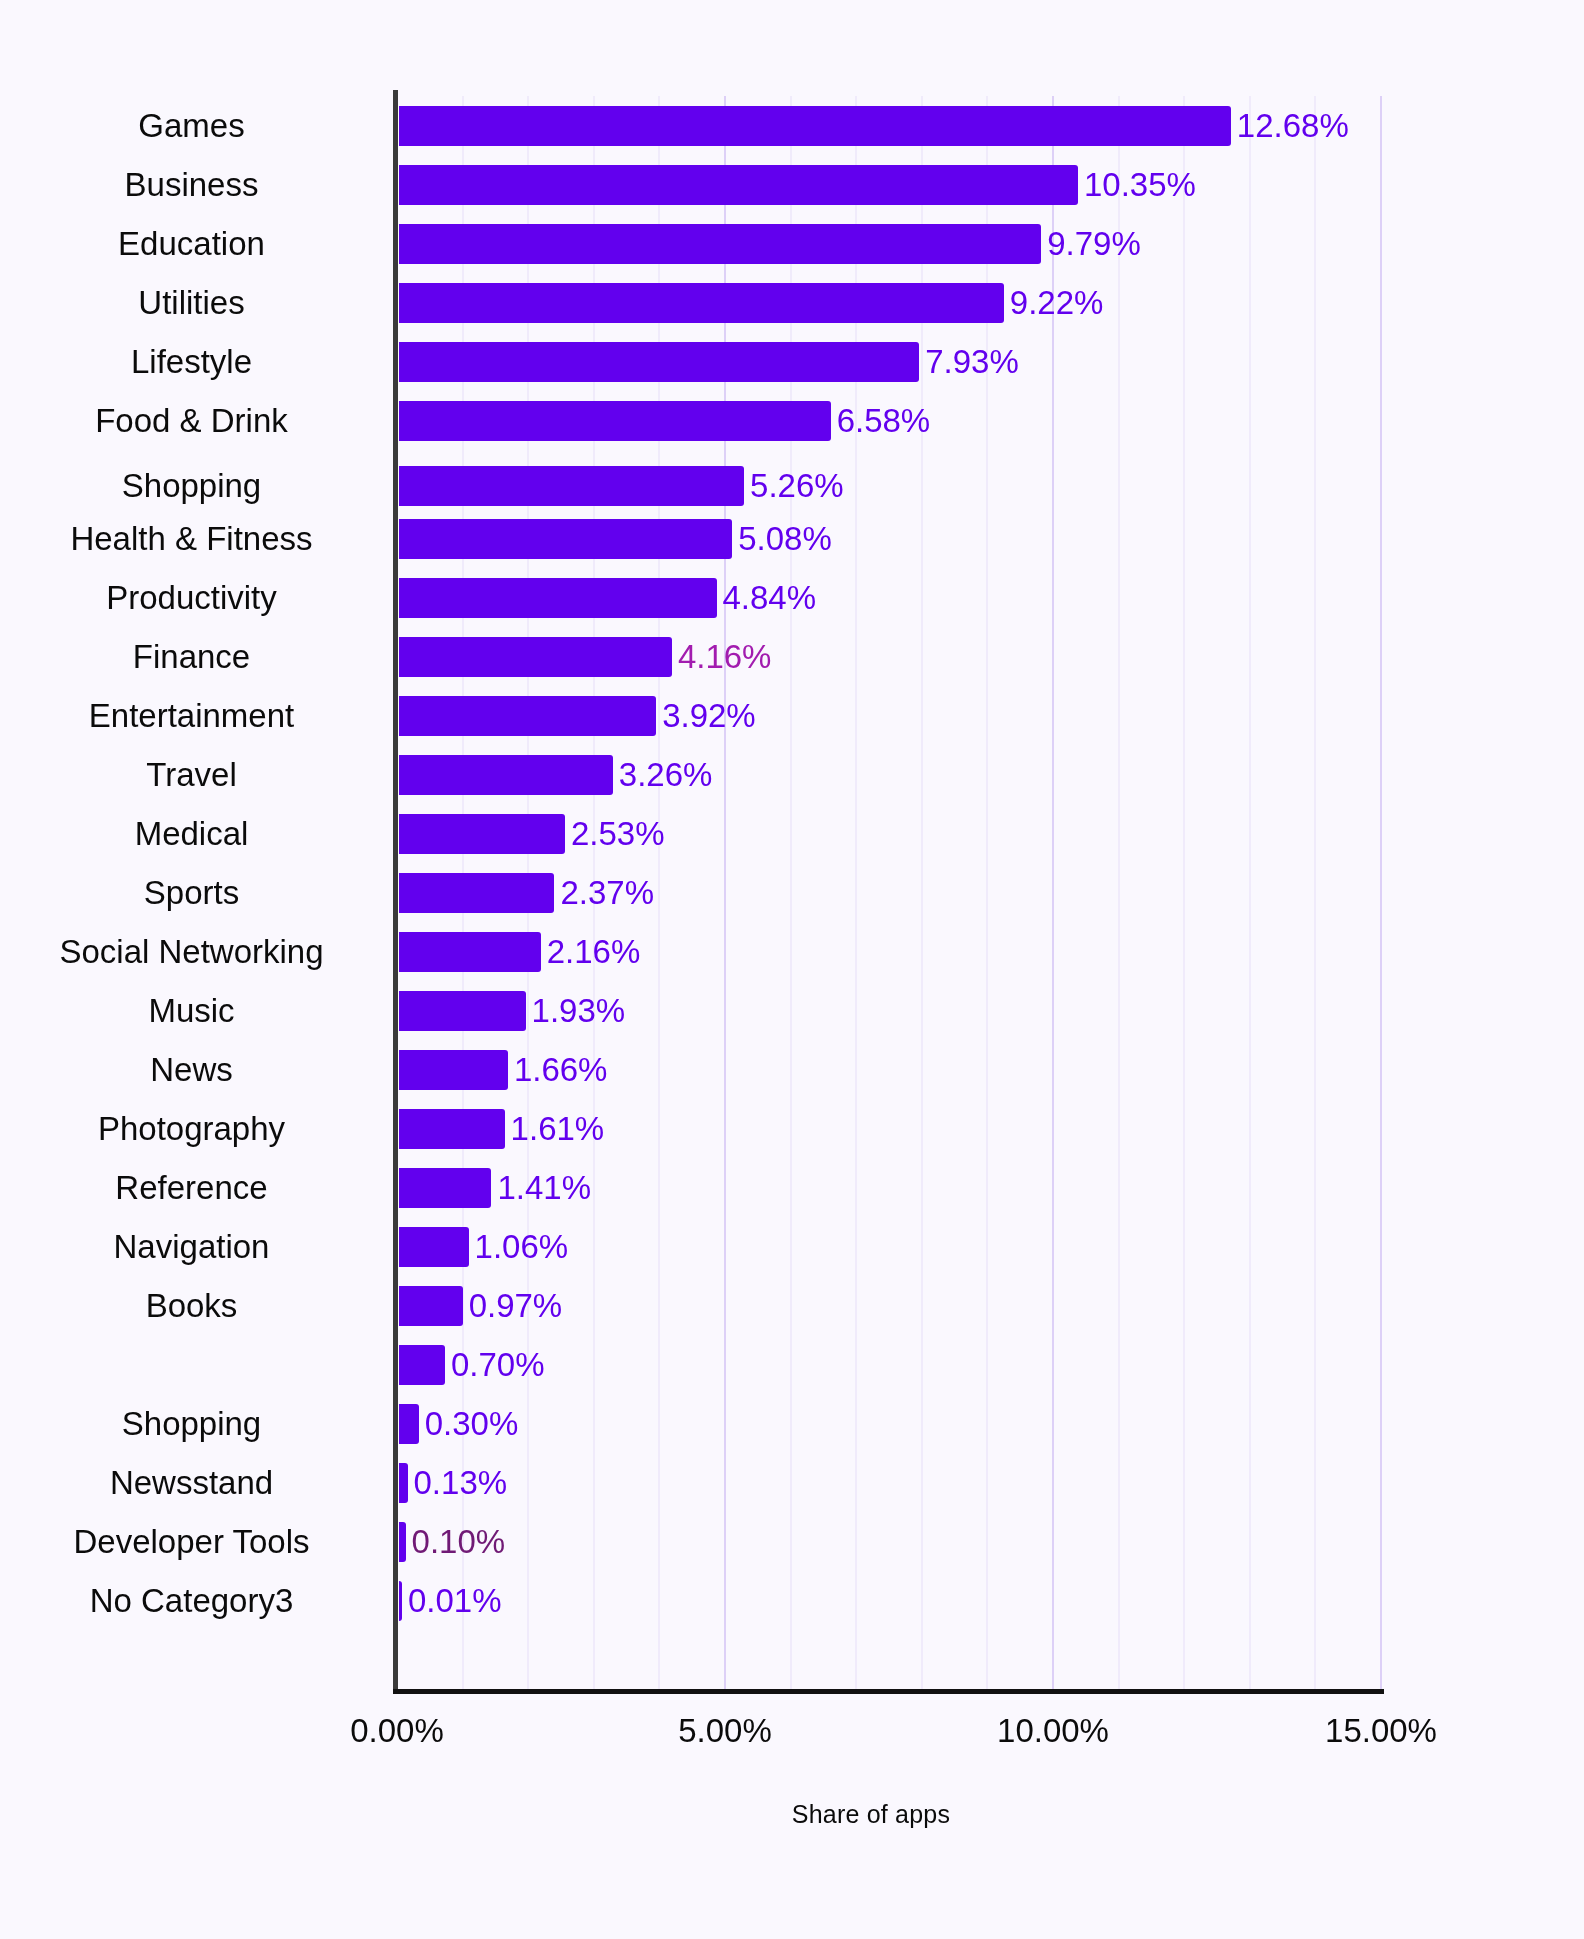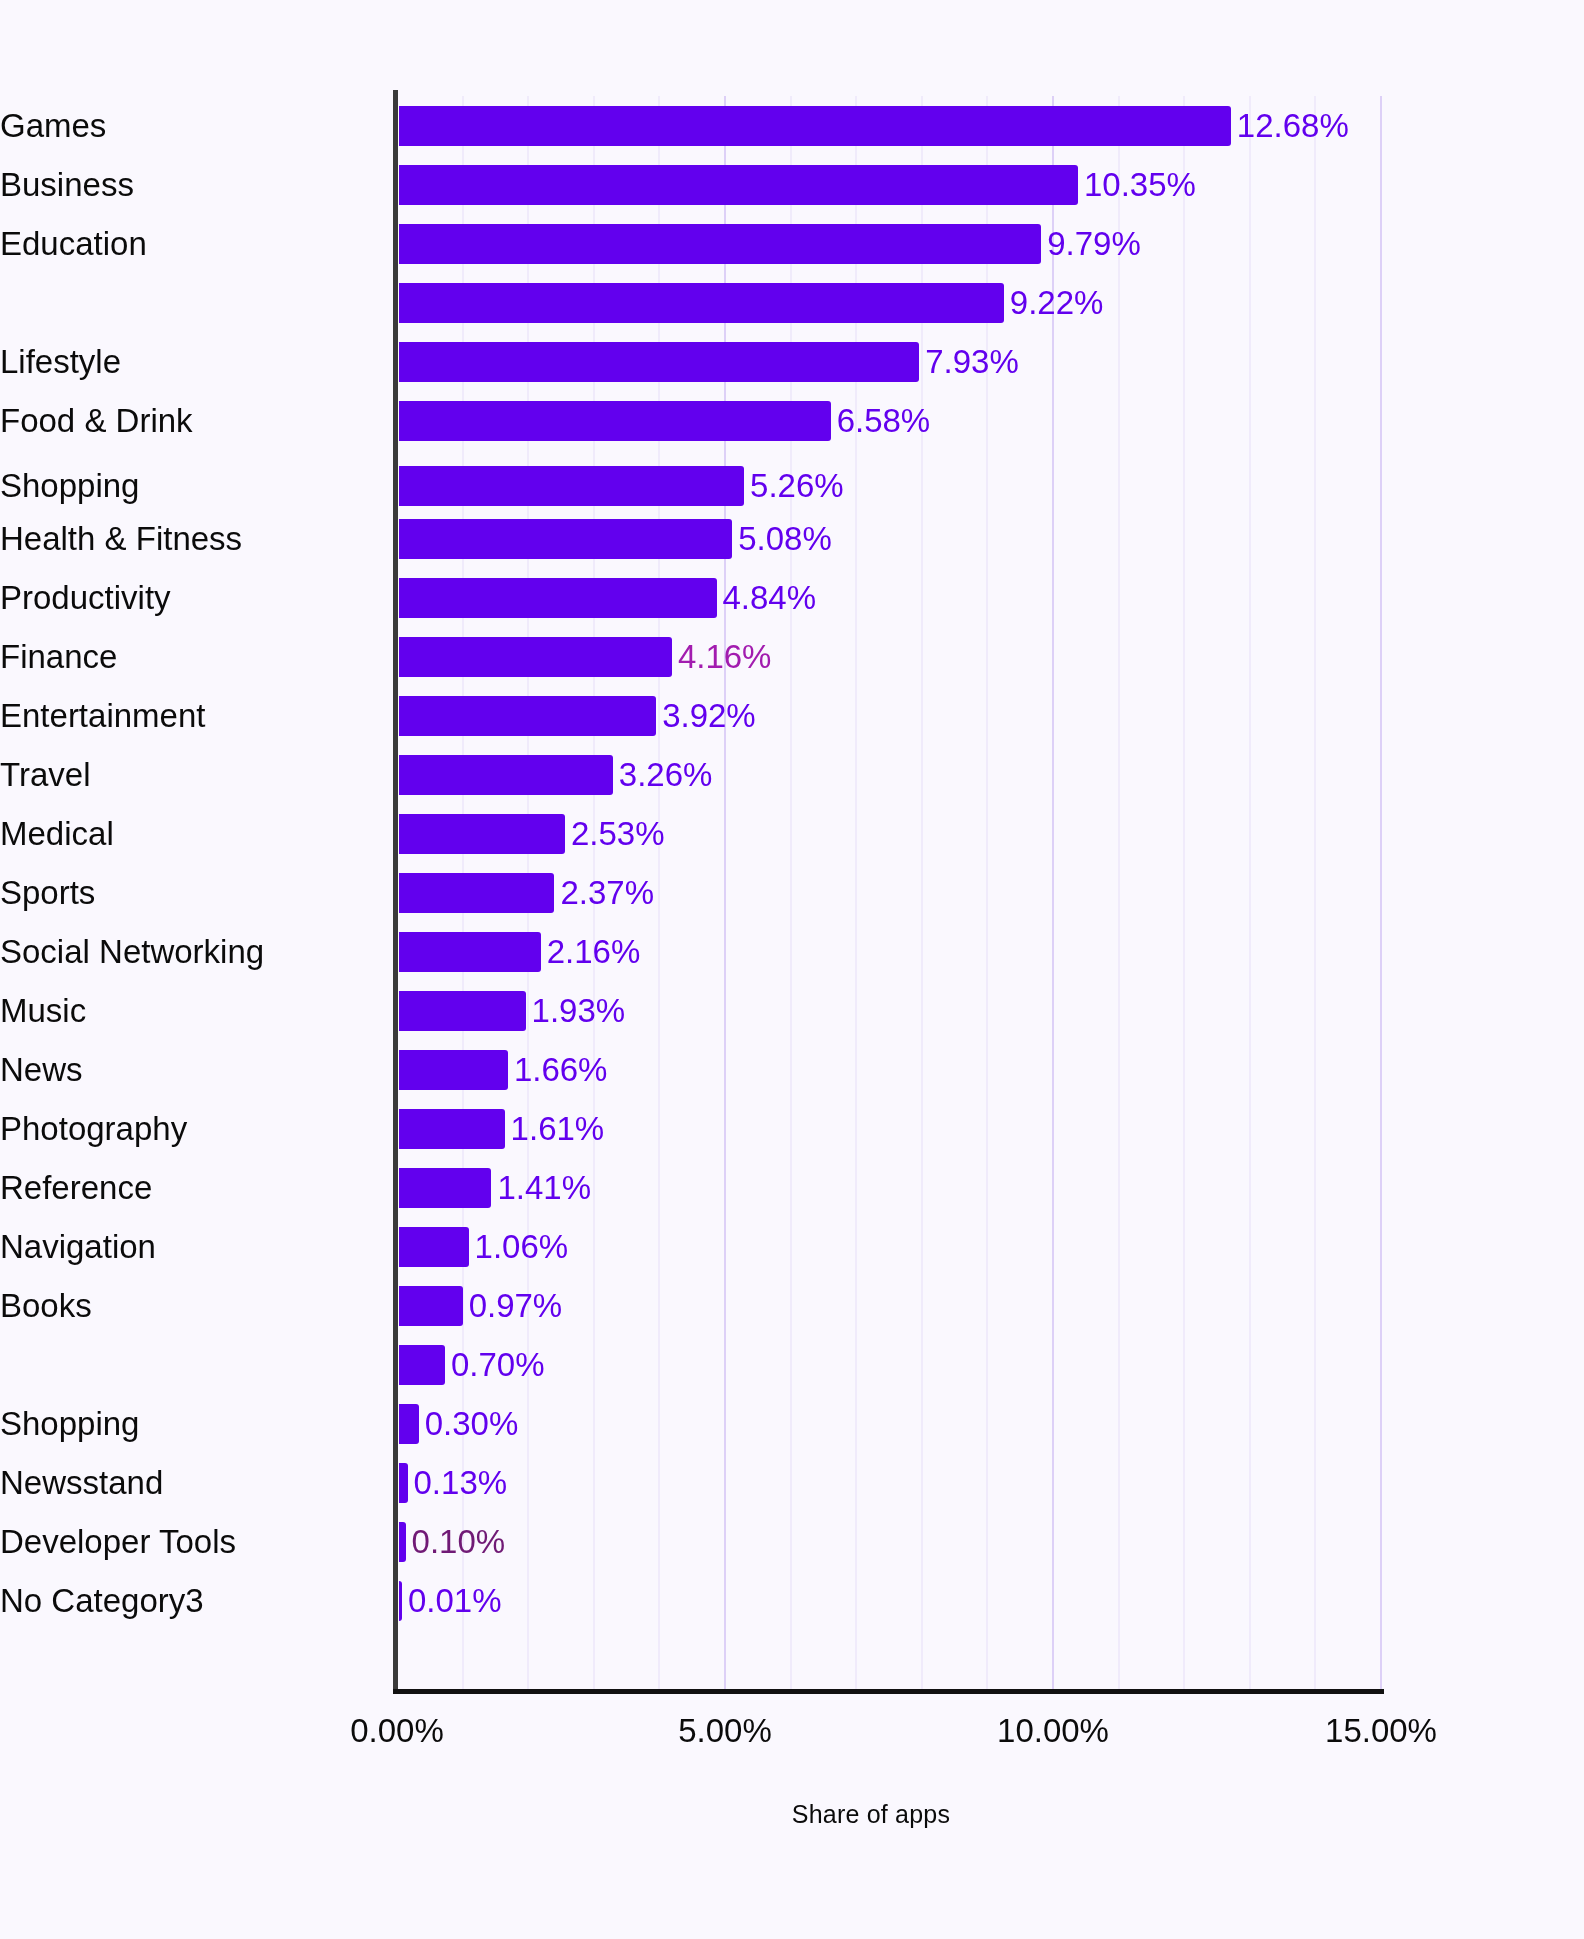--- a/index.html
+++ b/index.html
@@ -71,21 +71,21 @@
     left: 0;
     width: 1584px;
     height: 59px;
     display: flex;
     align-items: center;
   }
   .cat-label {
     position: absolute;
     left: 0;
     width: 383px;
-    text-align: left;
+    text-align: center;
     font-size: 33px;
     color: #0b0b0b;
     line-height: 1;
     white-space: nowrap;
   }
   .bar-wrap {
     position: absolute;
     left: 399px;
     top: 0;
     height: 59px;
@@ -180,20 +180,21 @@
         </div>
       </div>
       <div class="row" style="top: 118px;">
         <div class="cat-label">Education</div>
         <div class="bar-wrap">
           <div class="bar" style="width: 642.224px; background: rgb(98, 0, 238);"></div>
           <div class="bar-value" style="color: rgb(98, 0, 238);">9.79%</div>
         </div>
       </div>
       <div class="row" style="top: 177px;">
+        <div class="cat-label">Utilities</div>
         <div class="bar-wrap">
           <div class="bar" style="width: 604.832px; background: rgb(98, 0, 238);"></div>
           <div class="bar-value" style="color: rgb(98, 0, 238);">9.22%</div>
         </div>
       </div>
       <div class="row" style="top: 236px;">
         <div class="cat-label">Lifestyle</div>
         <div class="bar-wrap">
           <div class="bar" style="width: 520.208px; background: rgb(98, 0, 238);"></div>
           <div class="bar-value" style="color: rgb(98, 0, 238);">7.93%</div>

